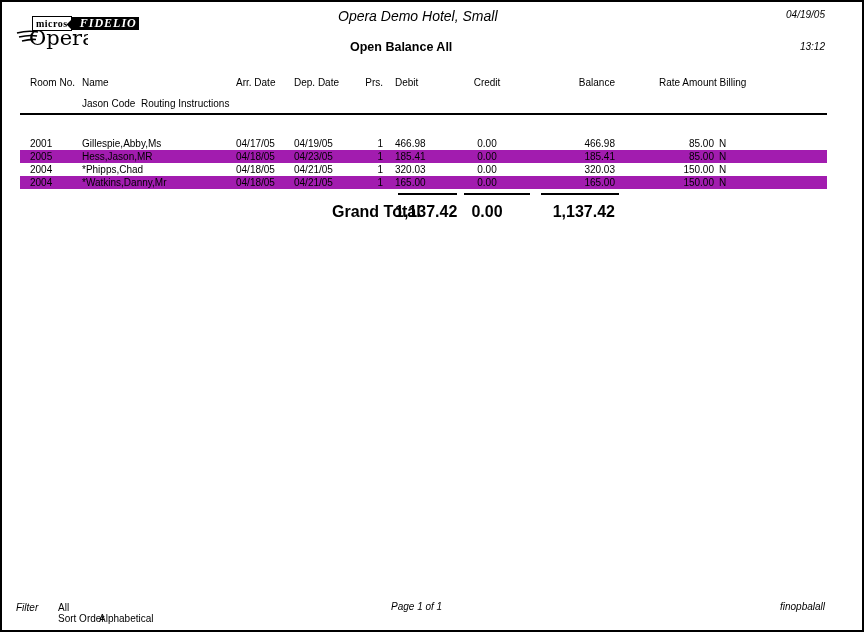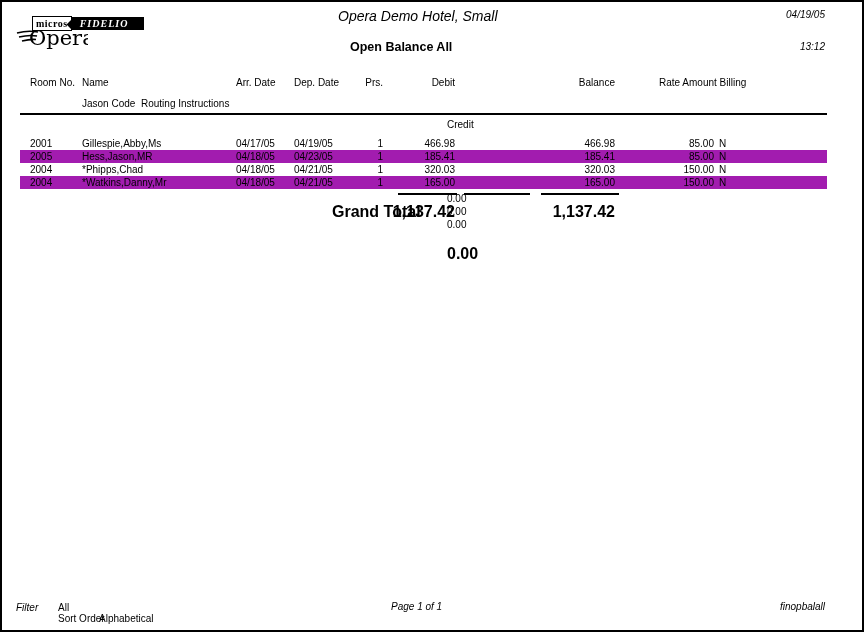--- a/index.html
+++ b/index.html
@@ -13,22 +13,22 @@
 
   
   .brandbox { position:absolute; left:30px; top:6px; display:flex; align-items:center; height:30px;font-family:Liberation Serif, serif; }
   .micros-box {
     border:1px solid #000; background:#fff; color:#000;
     font-size:10px; font-weight:bold; letter-spacing:0.5px;
     padding:0 3px; line-height:13px;
   }
   .fidelio-box {
     background:#000; color:#fff; display:flex; align-items:center;
-    font-size:10px; font-weight:bold; font-style:italic; letter-spacing:1px;
-    padding:0 16px 0 8px; line-height:13px; position:relative;
+    font-size:12px; font-weight:bold; font-style:italic; letter-spacing:1px;
+    padding:0 2px 0 8px; line-height:13px; position:relative;
   }
   .diamond {
     position:absolute; left:-4px; top:4px; width:7px; height:7px;
     background:#000; transform:rotate(45deg); z-index:2;
   }
   .opera-logo { position:absolute; left:14px; top:22px; }
 
   
   .hotel-name { top:6px; left:336px; font-style:italic; font-size:14px; }
   .report-title { top:38px; left:348px; font-weight:bold; font-size:12.5px; }
@@ -43,22 +43,22 @@
   .rows { top:135px; height:52px; }
   .trow { position:absolute; left:0; width:807px; height:13px; font-size:10px; line-height:13px; }
   .trow.stripe { background:#a21caf; }
   .cell { position:absolute; top:0; height:13px; line-height:13px; }
   
   .c-room    { left:10px;  width:42px;  text-align:left; }
   .c-name    { left:62px;  width:150px; text-align:left; }
   .c-arr     { left:216px; width:52px;  text-align:left; }
   .c-dep     { left:274px; width:52px;  text-align:left; }
   .c-prs     { left:330px; width:33px;  text-align:right; }
-  .c-debit   { left:355px; width:80px;  text-align:right; }
-  .c-credit  { left:427px; width:80px;  text-align:left;margin-top:42px; }
+  .c-debit   { left:375px; width:80px;  }
+  .c-credit  { left:427px; width:80px;  text-align:center; }
   .c-balance { left:507px; width:88px;  text-align:right; }
   .c-rate    { left:600px; width:94px;  text-align:right; }
   .c-billing { left:699px; width:40px;  text-align:left; }
 
   .sum-line { position:absolute; height:2px; background:#000; top:0; }
   .totals { top:203px; height:13px; }
   .totals .cell { font-weight:bold; }
   .gt-label { left:312px; width:80px; text-align:left; }
 
   

